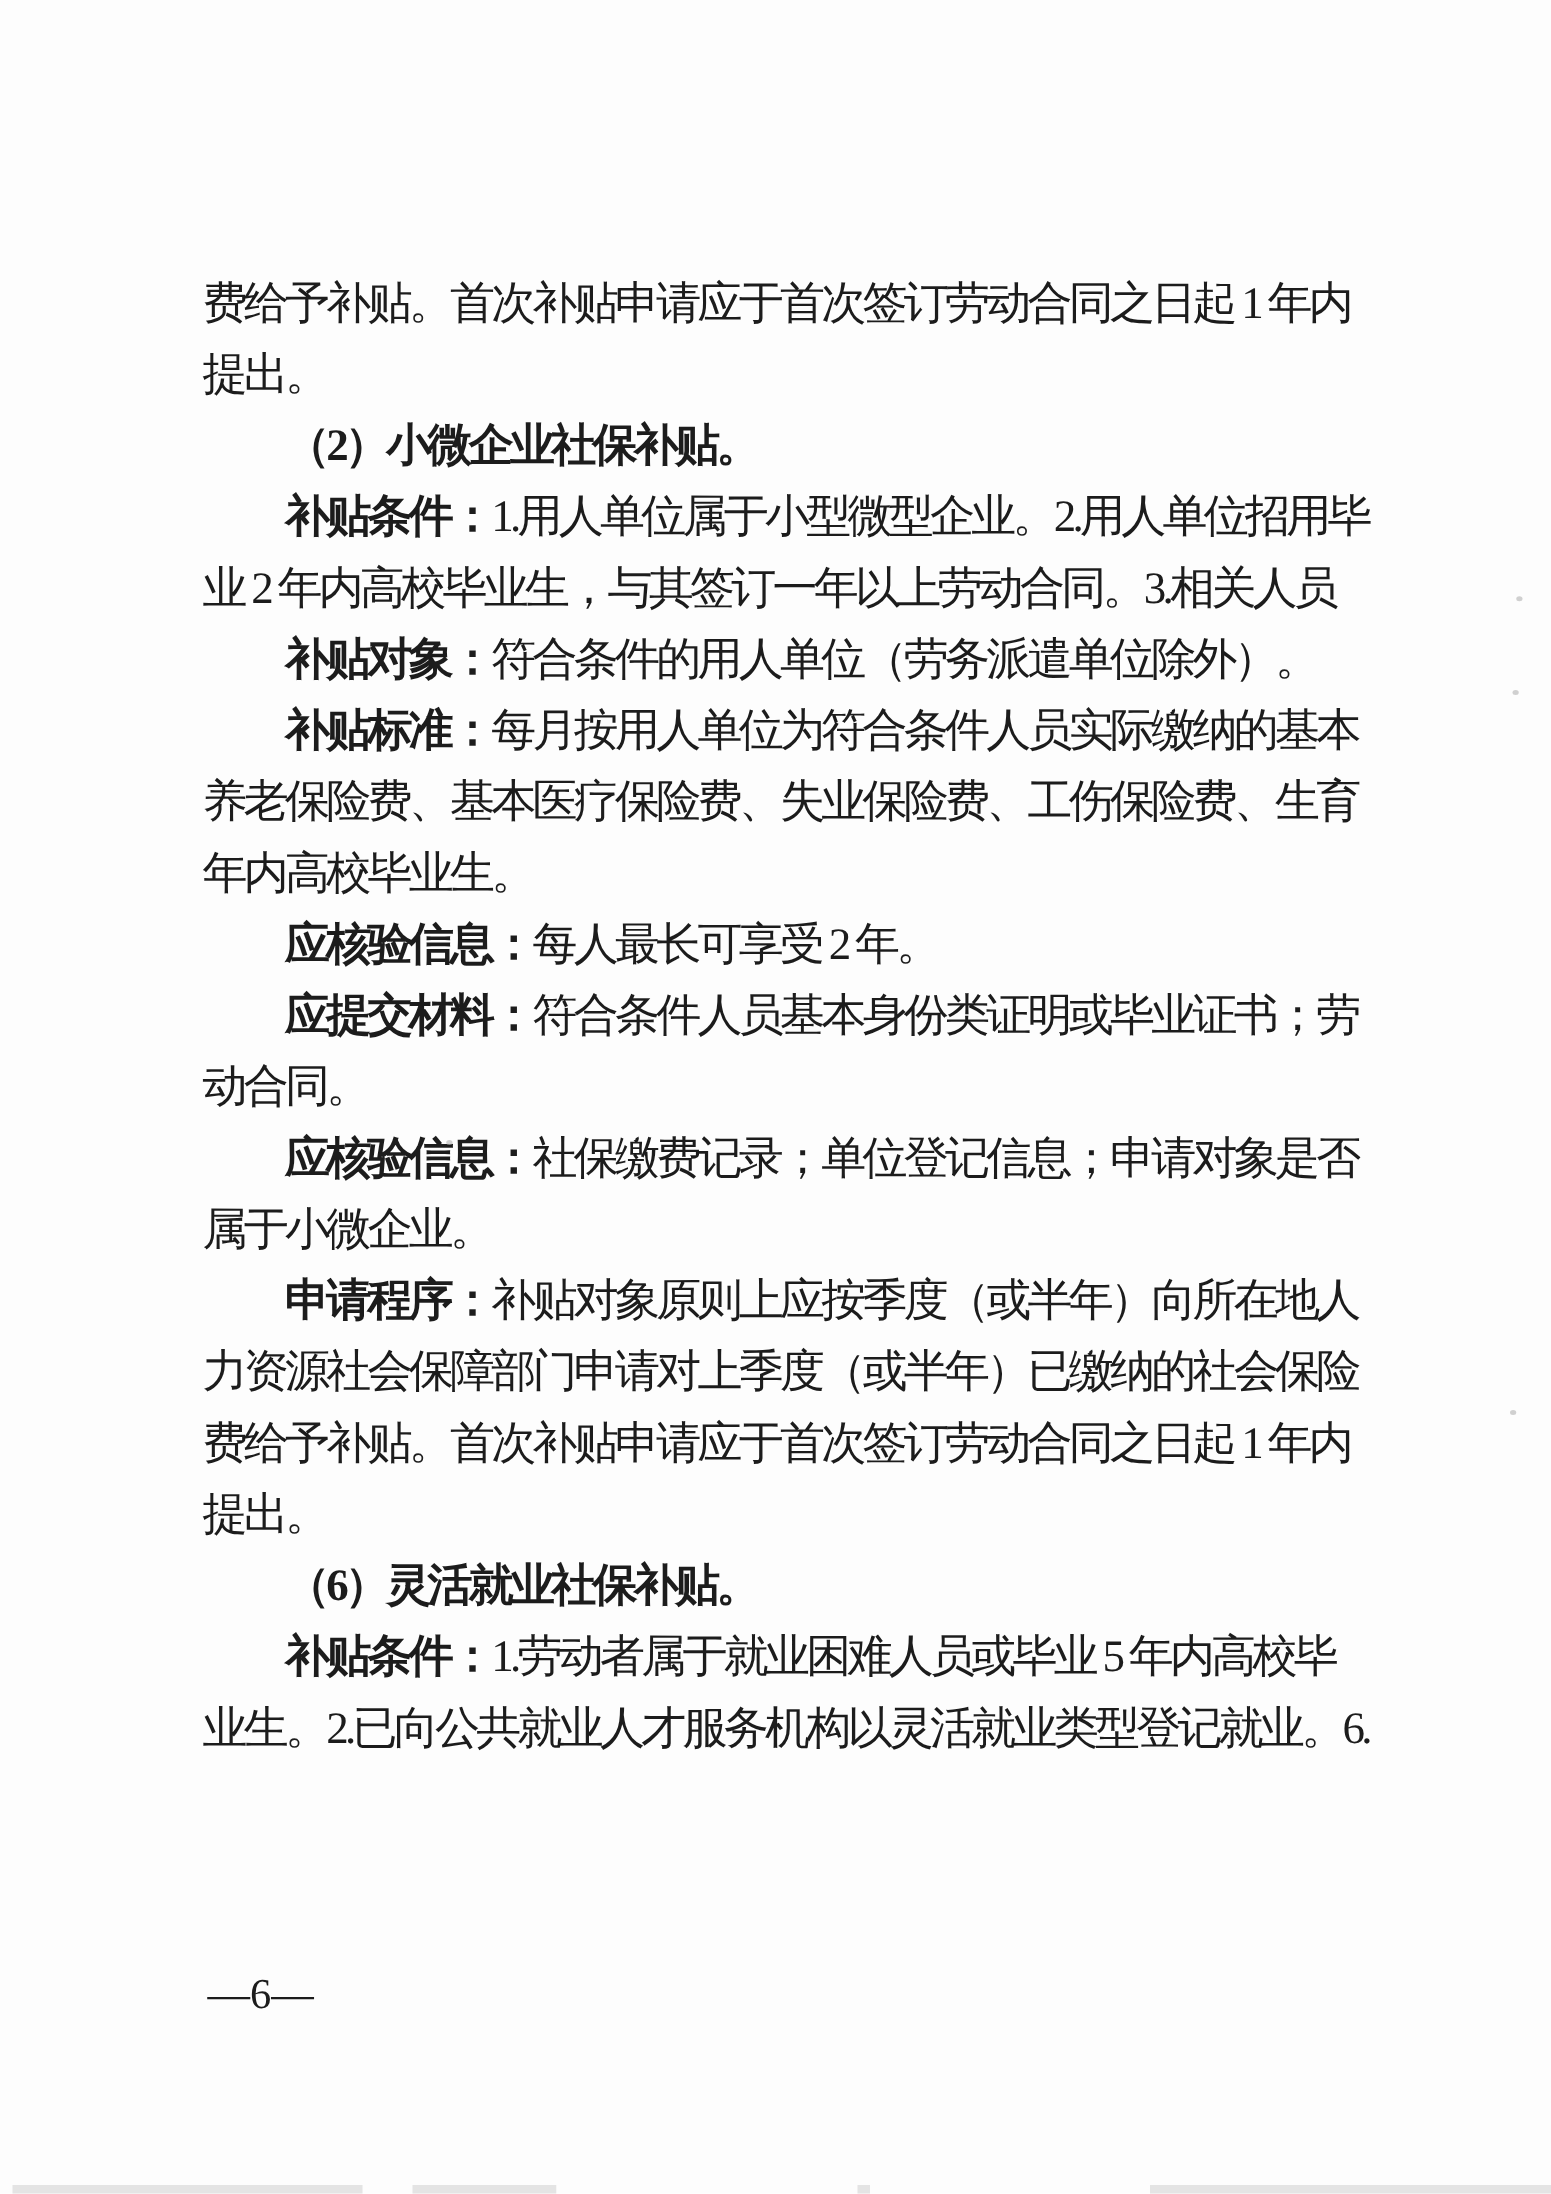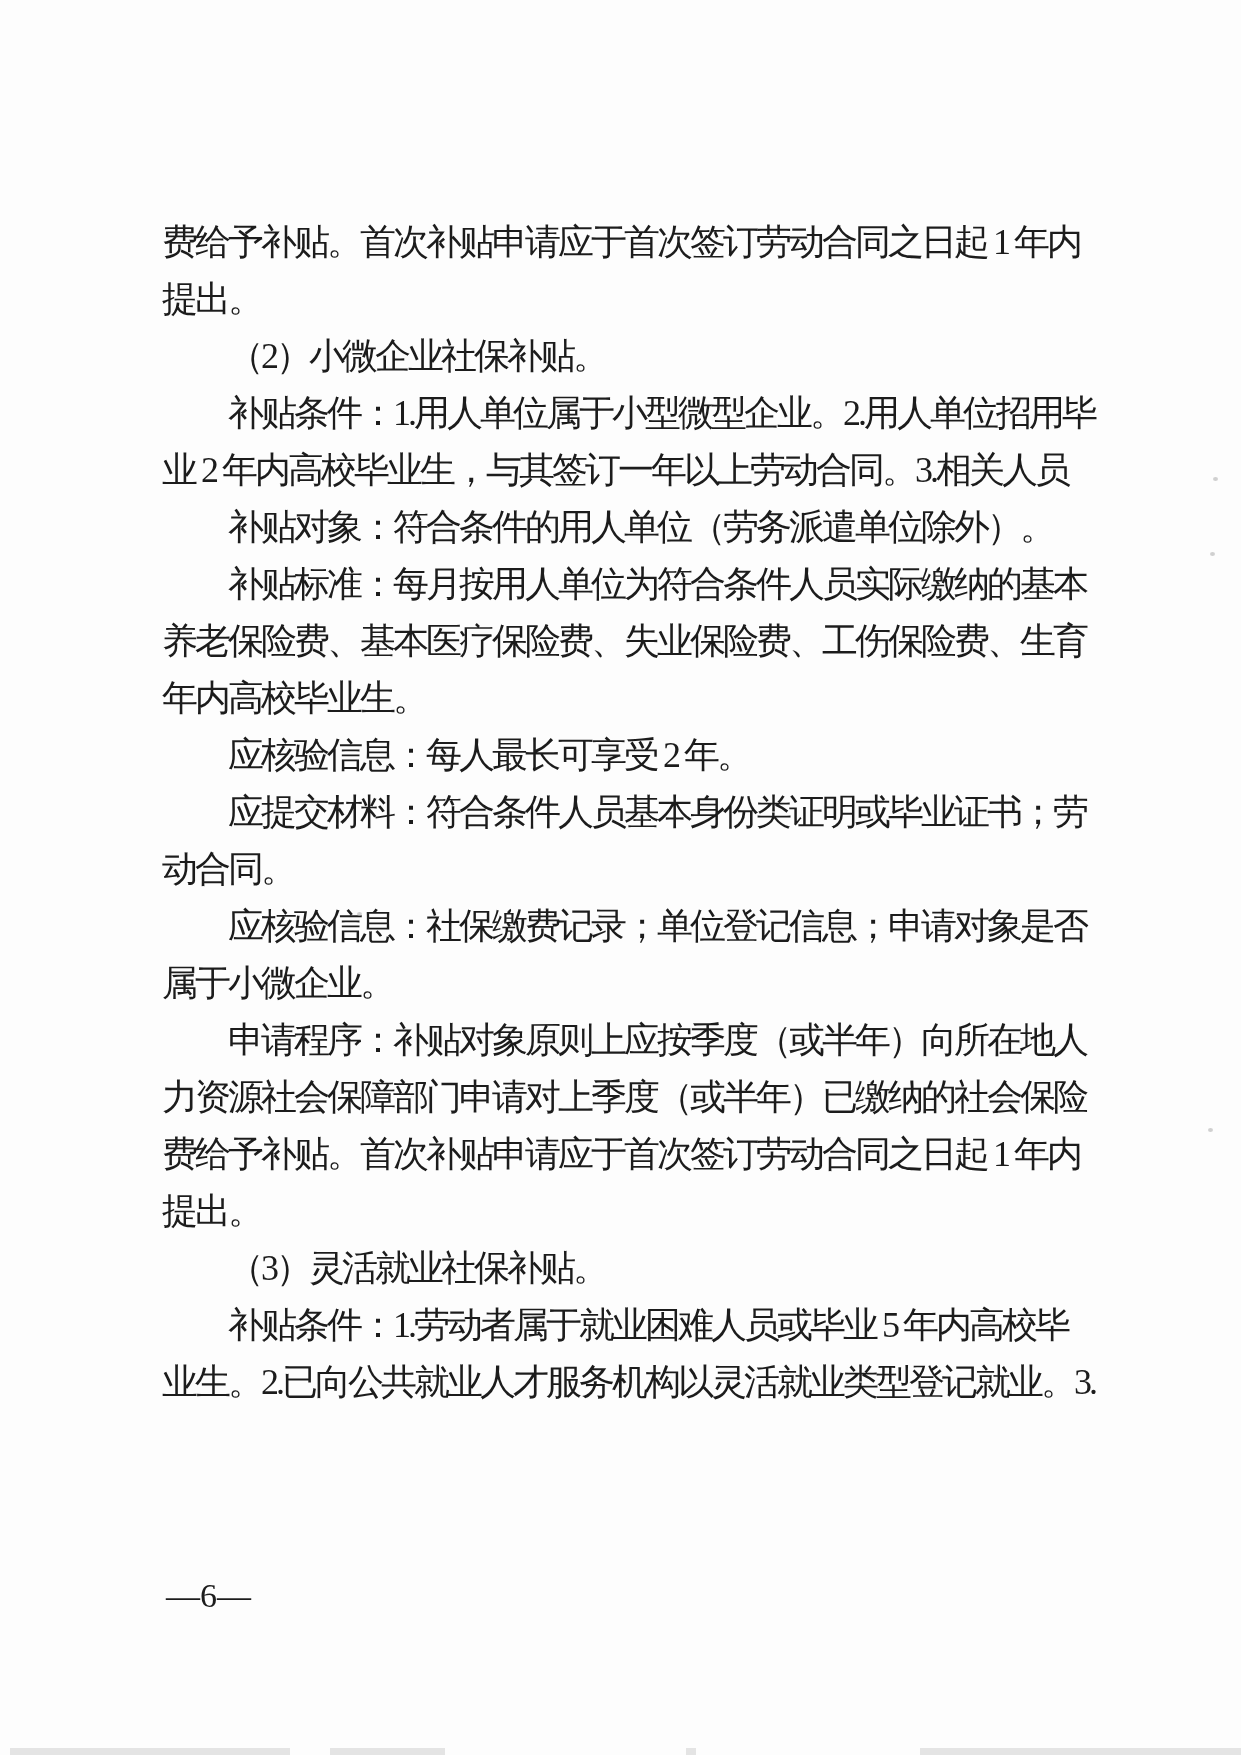--- a/index.html
+++ b/index.html
@@ -22,21 +22,21 @@
   }
   .line {
     height: 57px;
     line-height: 57px;
     font-size: 36px;
     letter-spacing: -3px;
     color: #1c1c1c;
     white-space: nowrap;
   }
   .line.indent { padding-left: 66px; }
-  .bold { font-weight: 400; }
+  .bold { font-weight: 700; }
   .page-number {
     position: absolute;
     left: 166px; top: 1576px;
     height: 40px; line-height: 40px;
     font-size: 34px;
     color: #1c1c1c;
   }
   .bottom-strip {
     position: absolute;
     bottom: 0px; height: 7px;
@@ -65,23 +65,23 @@
       <div class="line"><span class="regular">年内高校毕业生。</span></div>
       <div class="line indent"><span class="bold">应核验信息：</span><span class="regular">每人最长可享受 2 年。</span></div>
       <div class="line indent"><span class="bold">应提交材料：</span><span class="regular">符合条件人员基本身份类证明或毕业证书；劳</span></div>
       <div class="line"><span class="regular">动合同。</span></div>
       <div class="line indent"><span class="bold">应核验信息：</span><span class="regular">社保缴费记录；单位登记信息；申请对象是否</span></div>
       <div class="line"><span class="regular">属于小微企业。</span></div>
       <div class="line indent"><span class="bold">申请程序：</span><span class="regular">补贴对象原则上应按季度（或半年）向所在地人</span></div>
       <div class="line"><span class="regular">力资源社会保障部门申请对上季度（或半年）已缴纳的社会保险</span></div>
       <div class="line"><span class="regular">费给予补贴。首次补贴申请应于首次签订劳动合同之日起 1 年内</span></div>
       <div class="line"><span class="regular">提出。</span></div>
-      <div class="line indent heading"><span class="bold">（3）灵活就业社保补贴。</span></div>
+      <div class="line indent heading"><span class="bold">（6）灵活就业社保补贴。</span></div>
       <div class="line indent"><span class="bold">补贴条件：</span><span class="regular">1.劳动者属于就业困难人员或毕业 5 年内高校毕</span></div>
-      <div class="line"><span class="regular">业生。2.已向公共就业人才服务机构以灵活就业类型登记就业。3.</span></div>
+      <div class="line"><span class="regular">业生。2.已向公共就业人才服务机构以灵活就业类型登记就业。6.</span></div>
     </div>
   <div class="page-number">—6—</div>
   <div id="artifacts">
       <div class="bottom-strip" style="left: 10px; width: 280px; background: rgb(228, 228, 228);"></div>
       <div class="bottom-strip" style="left: 330px; width: 115px; background: rgb(228, 228, 228);"></div>
       <div class="bottom-strip" style="left: 686px; width: 10px; background: rgb(228, 228, 228);"></div>
       <div class="bottom-strip" style="left: 920px; width: 321px; background: rgb(228, 228, 228);"></div>
       <div class="speck" style="left: 1213px; top: 477px;"></div>
       <div class="speck" style="left: 1210px; top: 552px;"></div>
       <div class="speck" style="left: 1208px; top: 1128px;"></div>

